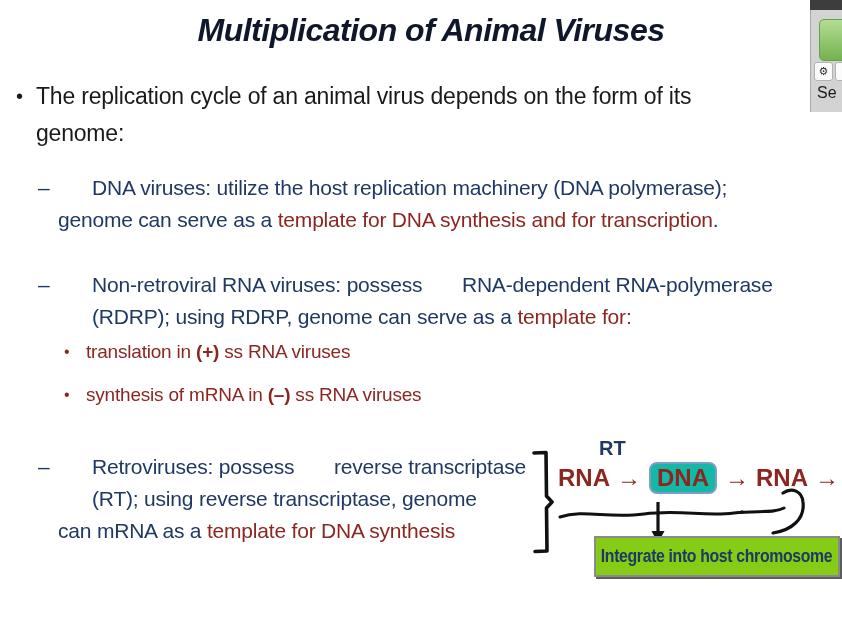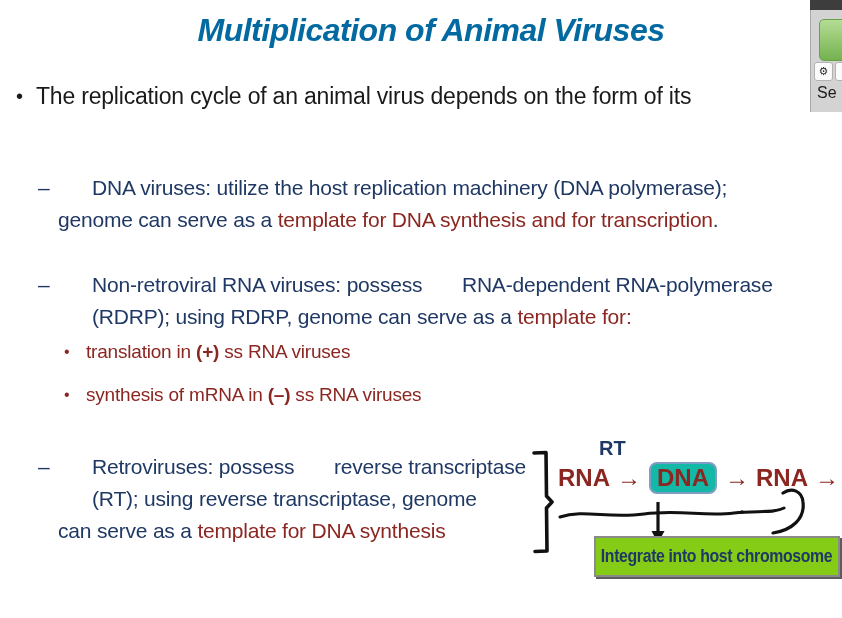--- a/index.html
+++ b/index.html
@@ -13,21 +13,21 @@
   }
   .abs{position:absolute;}
 
   
   .slide-title{
     left:0;right:0;top:12px;
     padding-left:20px;
     text-align:center;
     font-size:32px;font-weight:bold;font-style:italic;
     letter-spacing:-0.5px;
-    color:#0369a1;
+    color:#0f172a;
   }
 
   
   .block{display:flex;align-items:flex-start;}
   .marker{flex:0 0 auto;}
   .rich-line{white-space:nowrap;}
 
   .s-k {color:#1a1a1a;}
   .s-n {color:var(--navy);}
   .s-nb{color:var(--navy);font-weight:normal;margin-left:34px;}
@@ -99,20 +99,21 @@
 </style>
 </head>
 <body>
 
 <div class="abs slide-title">Multiplication of Animal Viruses</div>
 
 <div class="abs block b1">
   <span class="marker">•</span>
   <div>
       <div class="rich-line"><span class="s-k">The replication cycle of an animal virus depends on the form of its</span></div>
+      <div class="rich-line"><span class="s-k">genome:</span></div>
     </div>
 </div>
 
 <div class="abs block b2">
   <span class="marker">–</span>
   <div>
       <div class="rich-line"><span class="s-nb">DNA viruses:</span><span class="s-n"> utilize the host replication machinery (DNA polymerase);</span></div>
       <div class="rich-line"><span class="s-n">genome can serve as a </span><span class="s-r">template for DNA synthesis and for transcription</span><span class="s-n">.</span></div>
     </div>
 </div>
@@ -137,21 +138,21 @@
   <div>
       <div class="rich-line"><span class="s-r">synthesis of mRNA in </span><span class="s-rb">(–)</span><span class="s-r"> ss RNA viruses</span></div>
     </div>
 </div>
 
 <div class="abs block b6">
   <span class="marker">–</span>
   <div>
       <div class="rich-line"><span class="s-nb">Retroviruses:</span><span class="s-n">  possess </span><span class="s-nb">reverse transcriptase</span></div>
       <div class="rich-line"><span class="s-nb">(RT);</span><span class="s-n"> using reverse transcriptase, genome</span></div>
-      <div class="rich-line"><span class="s-n">can serve as a </span><span class="s-r">template for DNA synthesis</span></div>
+      <div class="rich-line"><span class="s-n">can mRNA as a </span><span class="s-r">template for DNA synthesis</span></div>
     </div>
 </div>
 
 <svg class="abs" style="left:531px;top:450px;" width="24" height="104" viewBox="0 0 24 104">
   <path d="M3,3 L15,2.5 L15.5,46 L21,52 L15.5,58 L16,101 L4,101.5" fill="none" stroke="#111111" stroke-width="3.6" stroke-linecap="round" stroke-linejoin="round"></path>
 </svg>
 
 <div class="abs rt-label">RT</div>
 
 <div class="abs equation">

